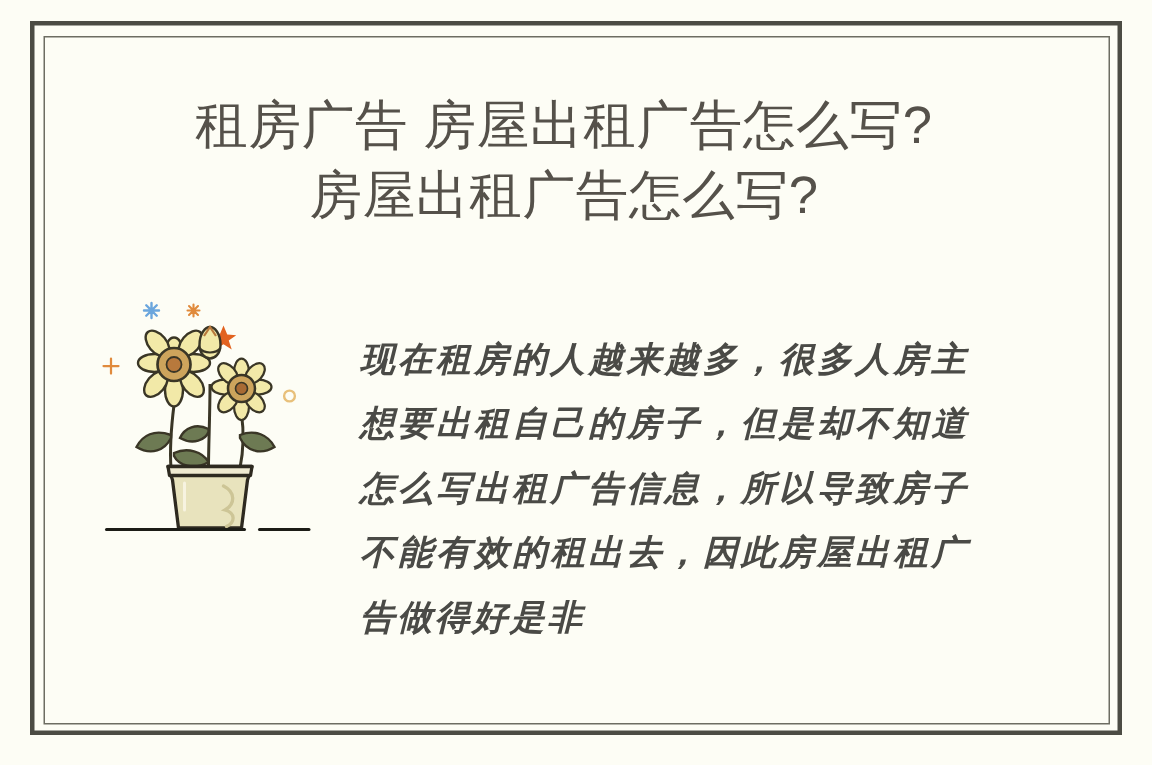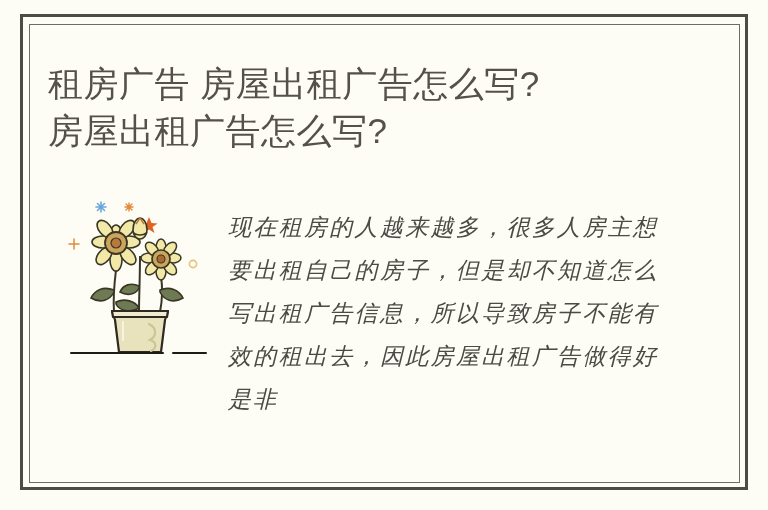--- a/index.html
+++ b/index.html
@@ -43,23 +43,24 @@
     width: 711px;
     height: 459px;
     border: 1px solid #6d6d62;
     box-sizing: border-box;
     pointer-events: none;
   }
 
   
   .title-block {
     position: absolute;
-    left: 48px;
+    left: 56px;
     top: 60px;
     width: 640px;
+    text-align: center;
   }
   .title-line {
     font-size: 35px;
     line-height: 47px;
     color: #55514a;
     letter-spacing: 0.5px;
     white-space: nowrap;
     font-weight: 400;
   }
 
@@ -91,21 +92,22 @@
     font-family: "DejaVu Serif", "Liberation Serif", serif;
     font-size: 23px;
     line-height: 43px;
     color: #4a4a46;
     letter-spacing: 2.0px;
     font-style: italic;
     text-align: justify;
     word-break: break-all;
   }
   .body-text p {
-    margin: 0;
+    margin: 12px;
+    font-weight: bold;
   }
 </style>
 </head>
 <body>
 
 <div class="page">
 
   <div class="frame-outer"></div>
   <div class="frame-inner"></div>
 

